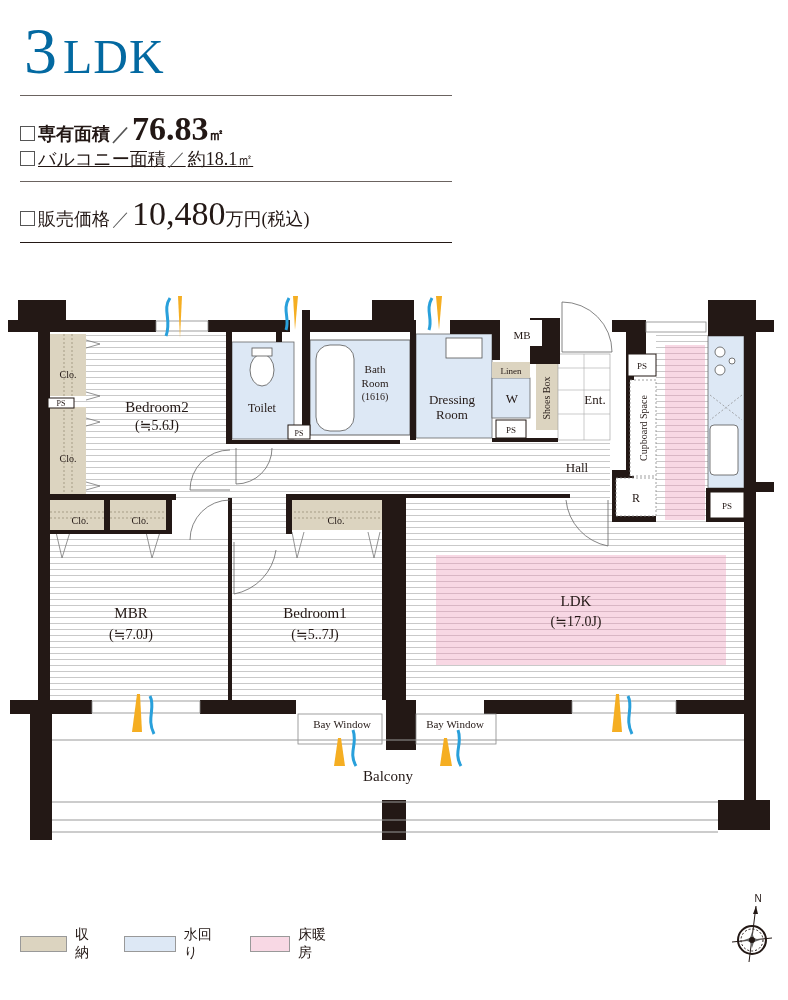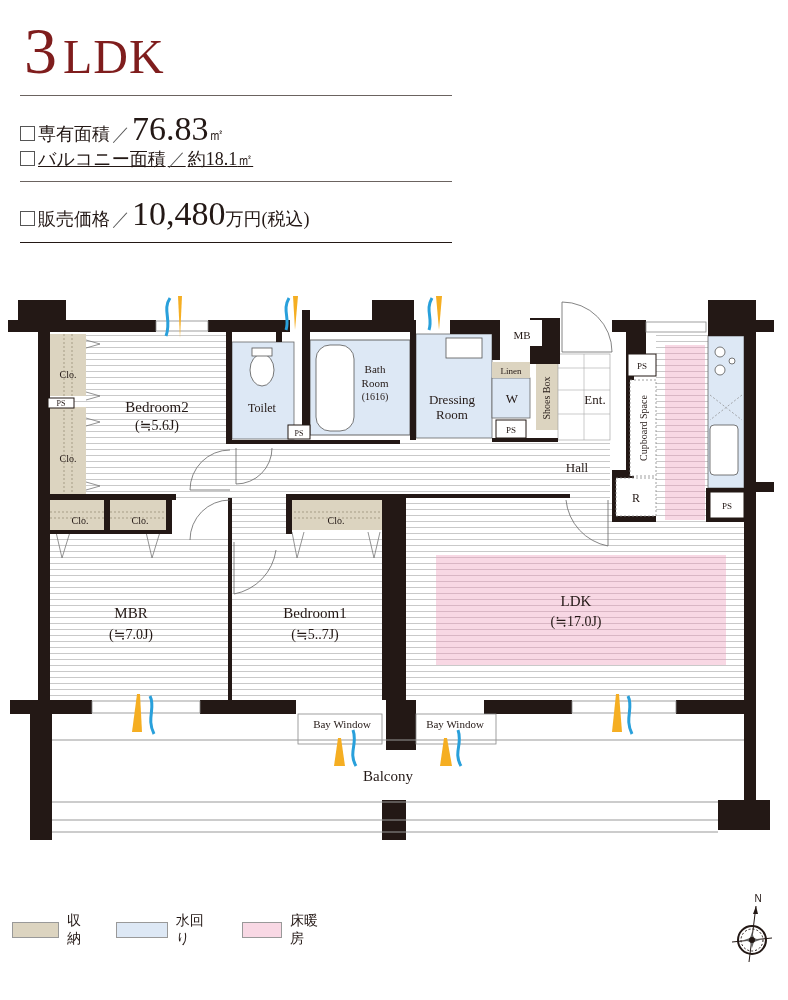--- a/index.html
+++ b/index.html
@@ -1,45 +1,45 @@
 <!DOCTYPE html>
 <html><head>
 <meta charset="utf-8">
 <style>
   html, body { margin:0; padding:0; background:#ffffff; }
   body { width:788px; height:1000px; position:relative; overflow:hidden;
          font-family:"Liberation Serif","DejaVu Serif",serif; color:#231815; }
-  .hdr-type { position:absolute; left:24px; top:18px; color:#7f1d1d; line-height:1; }
+  .hdr-type { position:absolute; left:24px; top:18px; color:#0369a1; line-height:1; }
   .hdr-type .num { font-size:66px; }
   .hdr-type .ldk { font-size:48px; margin-left:6px; letter-spacing:1px; }
   .rule { position:absolute; left:20px; width:432px; height:1px; background:#6b6360; }
   .spec { position:absolute; left:20px; font-size:18px; color:#231815; white-space:nowrap; }
   .spec .big { font-size:34px; }
   .spec .unit { font-size:16px; }
   .spec .price { font-size:34px; }
   .box { display:inline-block; width:13px; height:13px; border:1px solid #555; margin-right:3px; vertical-align:-1px; }
   .slash { color:#555; margin:0 2px; }
 
   svg.plan { position:absolute; left:0; top:0; }
   .lbl { font-family:"Liberation Serif","DejaVu Serif",serif; fill:#231815; }
   .legend { position:absolute; left:12px; top:926px; font-size:14px; }
-  .legend-row { display:flex; align-items:flex-end; height:22px; }
+  .legend-row { display:flex; align-items:flex-start; height:22px;margin-left:8px; }
   .sw { width:50px; height:14px; border:1px solid #999; margin-right:8px; }
   .legend-item { display:flex; align-items:center; margin-right:24px; width:80px; }
   .legend-item.wide { width:102px; }
 </style>
 </head>
 <body>
 
 <div class="hdr-type">
   <span class="num">3</span><span class="ldk">LDK</span>
 </div>
 <div class="rule" style="top:95px;"></div>
 
-<div class="spec" style="top:110px;">
+<div class="spec" style="top:110px;font-weight:bold;">
   <span class="box"></span><span>専有面積</span><span class="slash">／</span><span class="big">76.83</span><span class="unit">㎡</span>
 </div>
 <div class="spec" style="top:147px;text-decoration:underline;">
   <span class="box"></span><span>バルコニー面積</span><span class="slash">／</span><span>約18.1</span><span class="unit">㎡</span>
 </div>
 <div class="rule" style="top:181px;"></div>
 
 <div class="spec" style="top:195px;text-align:right;">
   <span class="box"></span><span>販売価格</span><span class="slash">／</span><span class="price">10,480</span><span>万円(税込)</span>
 </div>

